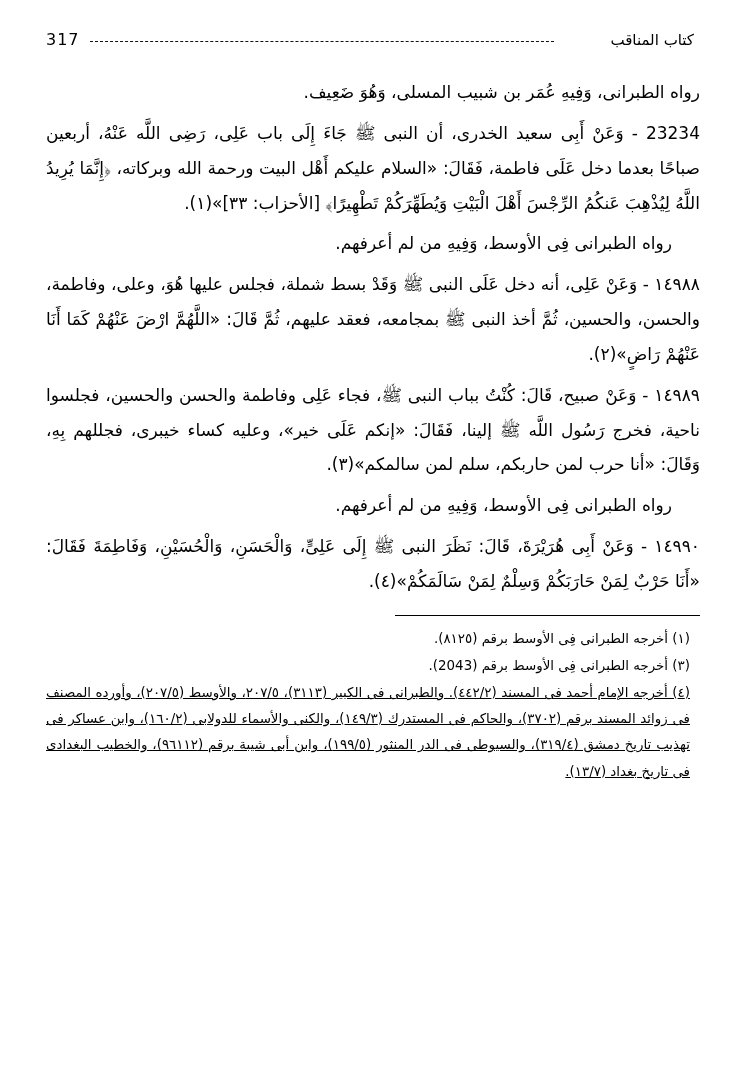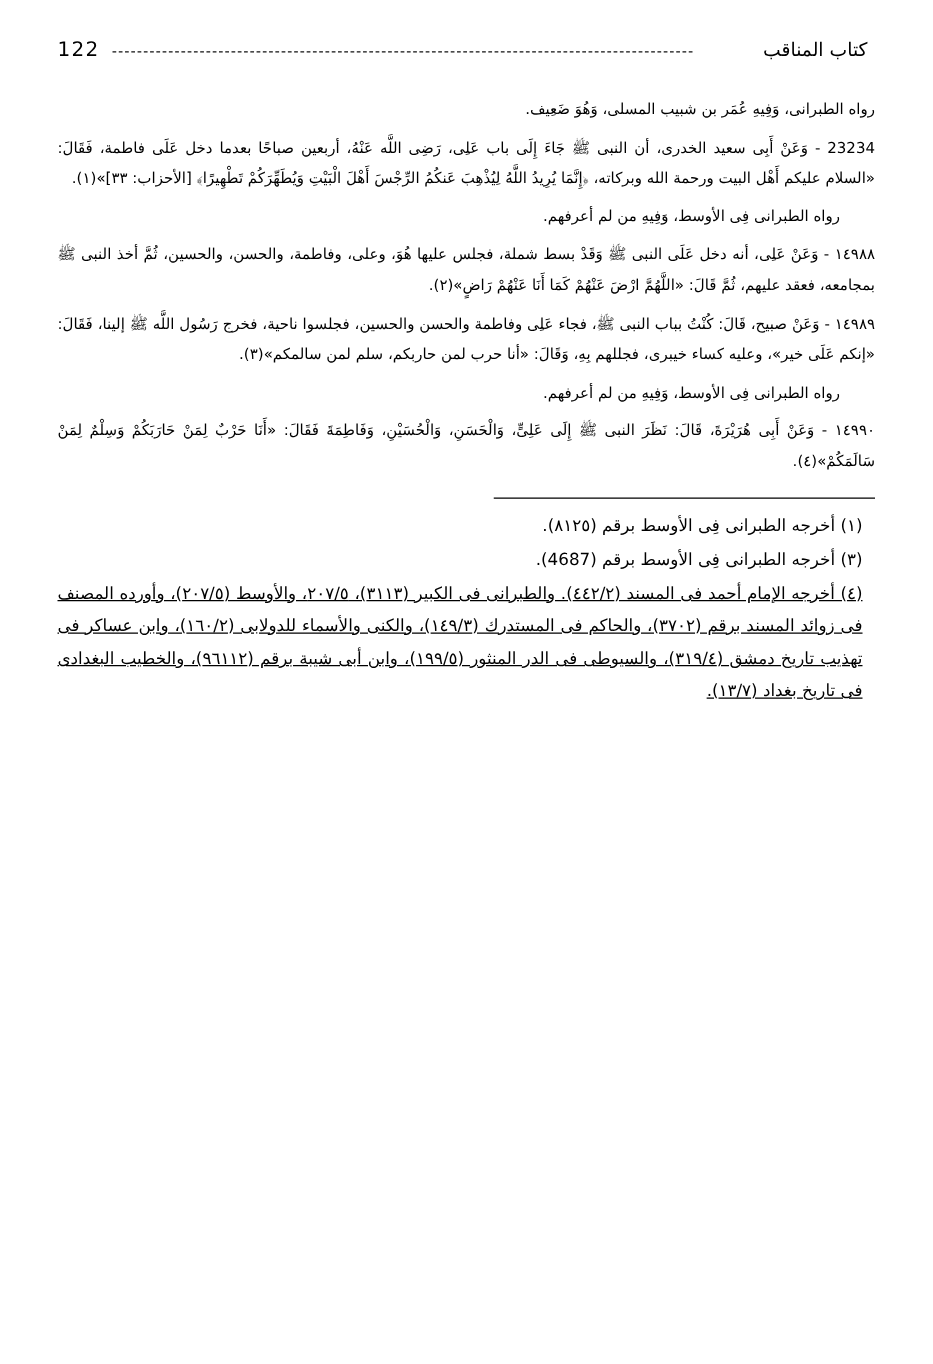--- a/index.html
+++ b/index.html
@@ -47,21 +47,21 @@
   }
   .header-page {
     white-space: nowrap;
     font-size: 16px;
     letter-spacing: 1px;
   }
   
   .body-text {
     direction: rtl;
     text-align: justify;
-    font-size: 12px;
+    font-size: 17px;
     line-height: 2.05;
   }
   .para {
     margin: 0 0 6px 0;
     text-align: justify;
     text-justify: inter-word;
   }
   .para.center-ish {
     padding-right: 28px;
   }
@@ -91,34 +91,34 @@
   }
 </style>
 </head>
 <body>
 
 <div class="page">
 
   <div class="header">
     <div class="header-title">كتاب المناقب</div>
     <div class="header-rule"></div>
-    <div class="header-page">122</div>
+    <div class="header-page">317</div>
   </div>
 
   <div class="body-text">
     <p class="para">رواه الطبرانى، وَفِيهِ عُمَر بن شبيب المسلى، وَهُوَ ضَعِيف.</p>
     <p class="para">23234 - وَعَنْ أَبِى سعيد الخدرى، أن النبى ﷺ جَاءَ إِلَى باب عَلِى، رَضِى اللَّه عَنْهُ، أربعين صباحًا بعدما دخل عَلَى فاطمة، فَقَالَ: «السلام عليكم أَهْل البيت ورحمة الله وبركاته، ﴿إِنَّمَا يُرِيدُ اللَّهُ لِيُذْهِبَ عَنكُمُ الرِّجْسَ أَهْلَ الْبَيْتِ وَيُطَهِّرَكُمْ تَطْهِيرًا﴾ [الأحزاب: ٣٣]»(١).</p>
     <p class="para center-ish">رواه الطبرانى فِى الأوسط، وَفِيهِ من لم أعرفهم.</p>
     <p class="para">١٤٩٨٨ - وَعَنْ عَلِى، أنه دخل عَلَى النبى ﷺ وَقَدْ بسط شملة، فجلس عليها هُوَ، وعلى، وفاطمة، والحسن، والحسين، ثُمَّ أخذ النبى ﷺ بمجامعه، فعقد عليهم، ثُمَّ قَالَ: «اللَّهُمَّ ارْضَ عَنْهُمْ كَمَا أَنَا عَنْهُمْ رَاضٍ»(٢).</p>
     <p class="para">١٤٩٨٩ - وَعَنْ صبيح، قَالَ: كُنْتُ بباب النبى ﷺ، فجاء عَلِى وفاطمة والحسن والحسين، فجلسوا ناحية، فخرج رَسُول اللَّه ﷺ إلينا، فَقَالَ: «إنكم عَلَى خير»، وعليه كساء خيبرى، فجللهم بِهِ، وَقَالَ: «أنا حرب لمن حاربكم، سلم لمن سالمكم»(٣).</p>
     <p class="para center-ish">رواه الطبرانى فِى الأوسط، وَفِيهِ من لم أعرفهم.</p>
     <p class="para">١٤٩٩٠ - وَعَنْ أَبِى هُرَيْرَةَ، قَالَ: نَظَرَ النبى ﷺ إِلَى عَلِىٍّ، وَالْحَسَنِ، وَالْحُسَيْنِ، وَفَاطِمَةَ فَقَالَ: «أَنَا حَرْبٌ لِمَنْ حَارَبَكُمْ وَسِلْمٌ لِمَنْ سَالَمَكُمْ»(٤).</p>
   </div>
 
   <div class="footnote-sep"></div>
 
   <div class="footnotes">
     <p class="fn">(١) أخرجه الطبرانى فِى الأوسط برقم (٨١٢٥).</p>
-    <p class="fn">(٣) أخرجه الطبرانى فِى الأوسط برقم (4687).</p>
+    <p class="fn">(٣) أخرجه الطبرانى فِى الأوسط برقم (2043).</p>
     <p class="fn fn-last">(٤) أخرجه الإمام أحمد فى المسند (٤٤٢/٢). والطبرانى فى الكبير (٣١١٣)، ٢٠٧/٥، والأوسط (٢٠٧/٥)، وأورده المصنف فى زوائد المسند برقم (٣٧٠٢)، والحاكم فى المستدرك (١٤٩/٣)، والكنى والأسماء للدولابى (١٦٠/٢)، وابن عساكر فى تهذيب تاريخ دمشق (٣١٩/٤)، والسيوطى فى الدر المنثور (١٩٩/٥)، وابن أبى شيبة برقم (٩٦١١٢)، والخطيب البغدادى فى تاريخ بغداد (١٣/٧).</p>
   </div>
 
 </div>
 
 </body></html>

